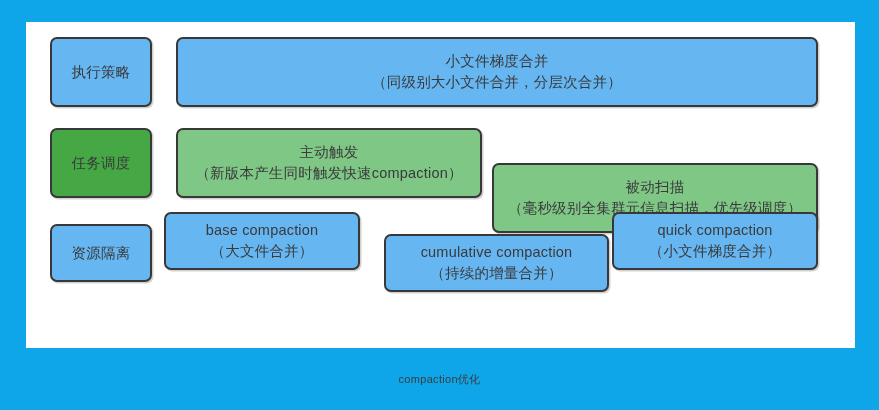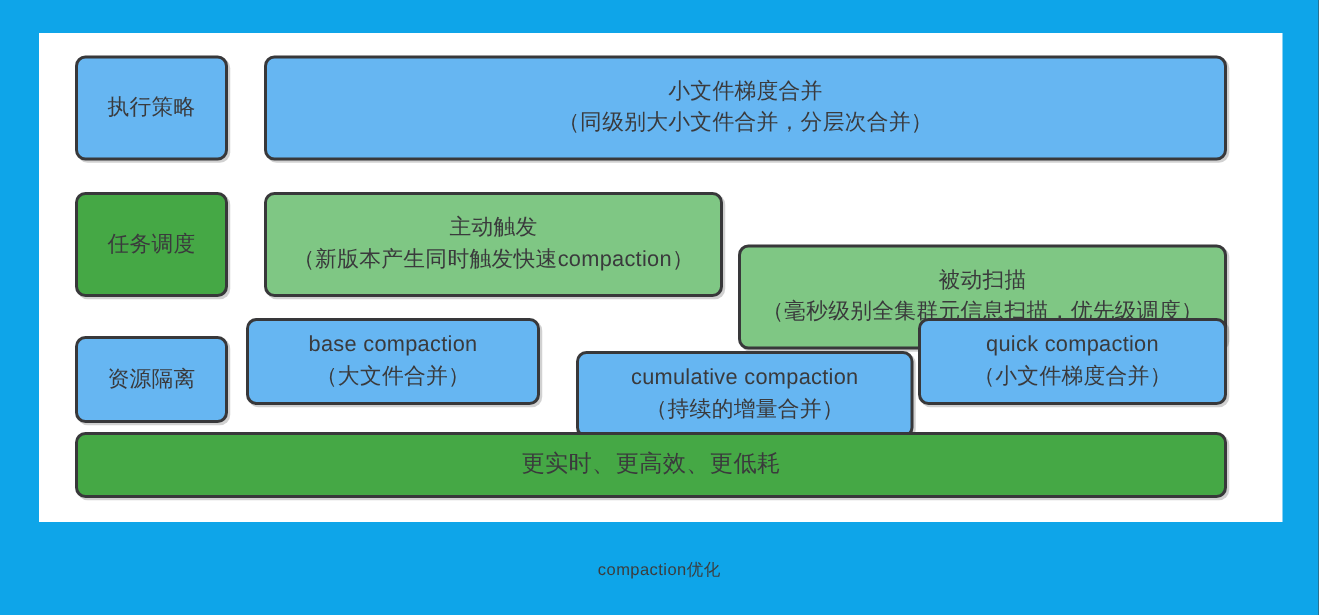--- a/index.html
+++ b/index.html
@@ -127,21 +127,18 @@
       <div class="box blue r3 r3-b" style="top:0;margin-top:22px;">
         <span class="txt">cumulative compaction
 （持续的增量合并）</span>
       </div>
       <div class="box blue r3 r3-c" style="top:0;">
         <span class="txt">quick compaction
 （小文件梯度合并）</span>
       </div>
     </div>
 
-    <div class="box green-dark r4">
-      <span class="txt">更实时、更高效、更低耗</span>
-    </div>
 
   </div>
 
   <div class="caption">compaction优化</div>
 
 </div>
 
 </body></html>

